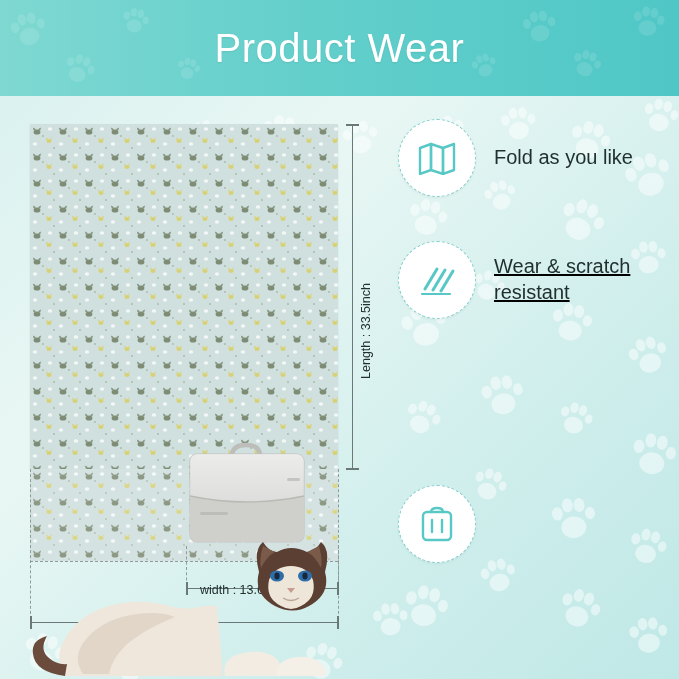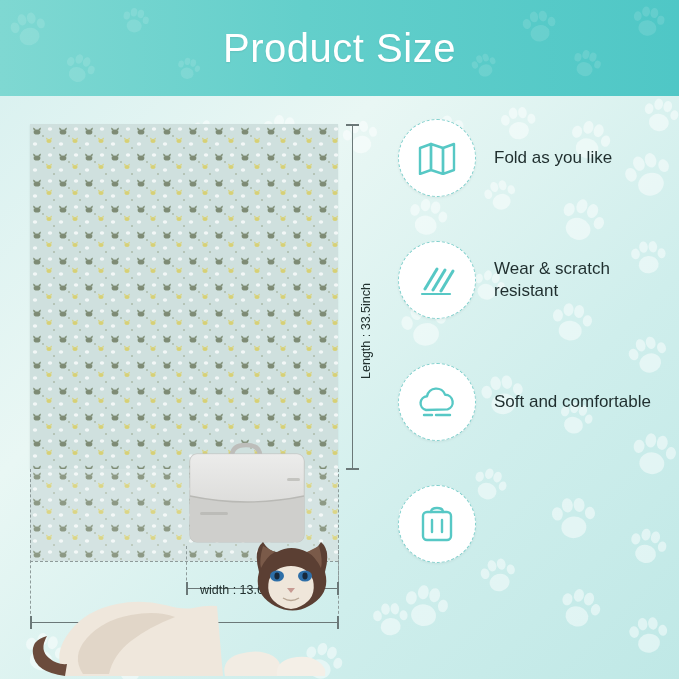--- a/index.html
+++ b/index.html
@@ -106,21 +106,21 @@
     display:flex;align-items:center;
   }
   .circle{
     width:76px;height:76px;border-radius:50%;
     background:#ffffff;border:1.6px dashed #7fd0cd;
     display:flex;align-items:center;justify-content:center;
     flex:0 0 76px;
     box-shadow:0 1px 3px rgba(0,0,0,.06);
   }
   .ftext{
-    margin-left:18px;font-size:17px;color:#1f2e2e;line-height:1.28;
+    margin-left:18px;font-size:20px;color:#1f2e2e;line-height:1.28;
     max-width:180px;
   }
 </style>
 </head>
 <body>
 
 <div id="root">
 
   <div class="bg"></div>
   <div class="paws" id="bg-paws">
@@ -584,21 +584,21 @@
             <g fill="#ffffff" opacity="0.6">
               <ellipse cx="30" cy="40" rx="15" ry="13"></ellipse>
               <ellipse cx="12" cy="22" rx="6.5" ry="8"></ellipse>
               <ellipse cx="25" cy="13" rx="6.5" ry="8.5"></ellipse>
               <ellipse cx="39" cy="14" rx="6.5" ry="8.5"></ellipse>
               <ellipse cx="51" cy="25" rx="6" ry="7.5"></ellipse>
             </g>
           </svg>
         </div>
       </div>
-    <div class="header-title">Product Size</div>
+    <div class="header-title">Product Wear</div>
   </div>
 
   <div class="left">
 
     <div class="mat">
       <svg class="mat-pattern" width="308" height="345">
         <defs>
           <pattern id="catpat" width="26" height="26" patternUnits="userSpaceOnUse">
             <rect width="26" height="26" fill="#cfe0de"></rect>
             <g fill="#6f7d62" opacity=".85">
@@ -704,46 +704,34 @@
           <g fill="none" stroke="#57c8c5" stroke-width="2.4" stroke-linejoin="round">
             <path d="M3 7 L14 3 L14 29 L3 33 Z"></path>
             <path d="M14 3 L26 7 L26 33 L14 29 Z"></path>
             <path d="M26 7 L37 3 L37 29 L26 33 Z"></path>
           </g>
         </svg>
       </div>
       <div class="ftext">Fold as you like</div>
     </div>
 
-    <div class="feature" style="top:140px;">
+    <div class="feature" style="top:140px;text-decoration:underline;">
       <div class="circle">
         <svg width="40" height="34" viewBox="0 0 40 34">
           <g stroke="#57c8c5" stroke-width="3" stroke-linecap="round">
             <line x1="8" y1="26" x2="20" y2="6"></line>
             <line x1="16" y1="27" x2="28" y2="7"></line>
             <line x1="24" y1="28" x2="36" y2="8"></line>
             <line x1="5" y1="31" x2="33" y2="31" stroke-width="2.2"></line>
           </g>
         </svg>
       </div>
       <div class="ftext">Wear &amp; scratch resistant</div>
     </div>
 
-    <div class="feature" style="top:262px;">
-      <div class="circle">
-        <svg width="42" height="34" viewBox="0 0 42 34">
-          <g fill="none" stroke="#57c8c5" stroke-width="2.4" stroke-linecap="round" stroke-linejoin="round">
-            <path d="M10 25 a7 7 0 0 1 1-13.8 a9.5 9.5 0 0 1 18.2-1.4 a7.5 7.5 0 0 1 2.4 14.6 Z"></path>
-            <line x1="8" y1="30" x2="16" y2="30"></line>
-            <line x1="20" y1="30" x2="34" y2="30"></line>
-          </g>
-        </svg>
-      </div>
-      <div class="ftext">Soft and comfortable</div>
-    </div>
 
     <div class="feature" style="top:384px;">
       <div class="circle">
         <svg width="36" height="38" viewBox="0 0 36 38">
           <g fill="none" stroke="#57c8c5" stroke-width="2.4" stroke-linejoin="round" stroke-linecap="round">
             <path d="M12 7 q0-4 6-4 t6 4"></path>
             <rect x="4" y="7" width="28" height="28" rx="4"></rect>
             <line x1="13" y1="15" x2="13" y2="27"></line>
             <line x1="23" y1="15" x2="23" y2="27"></line>
           </g>

